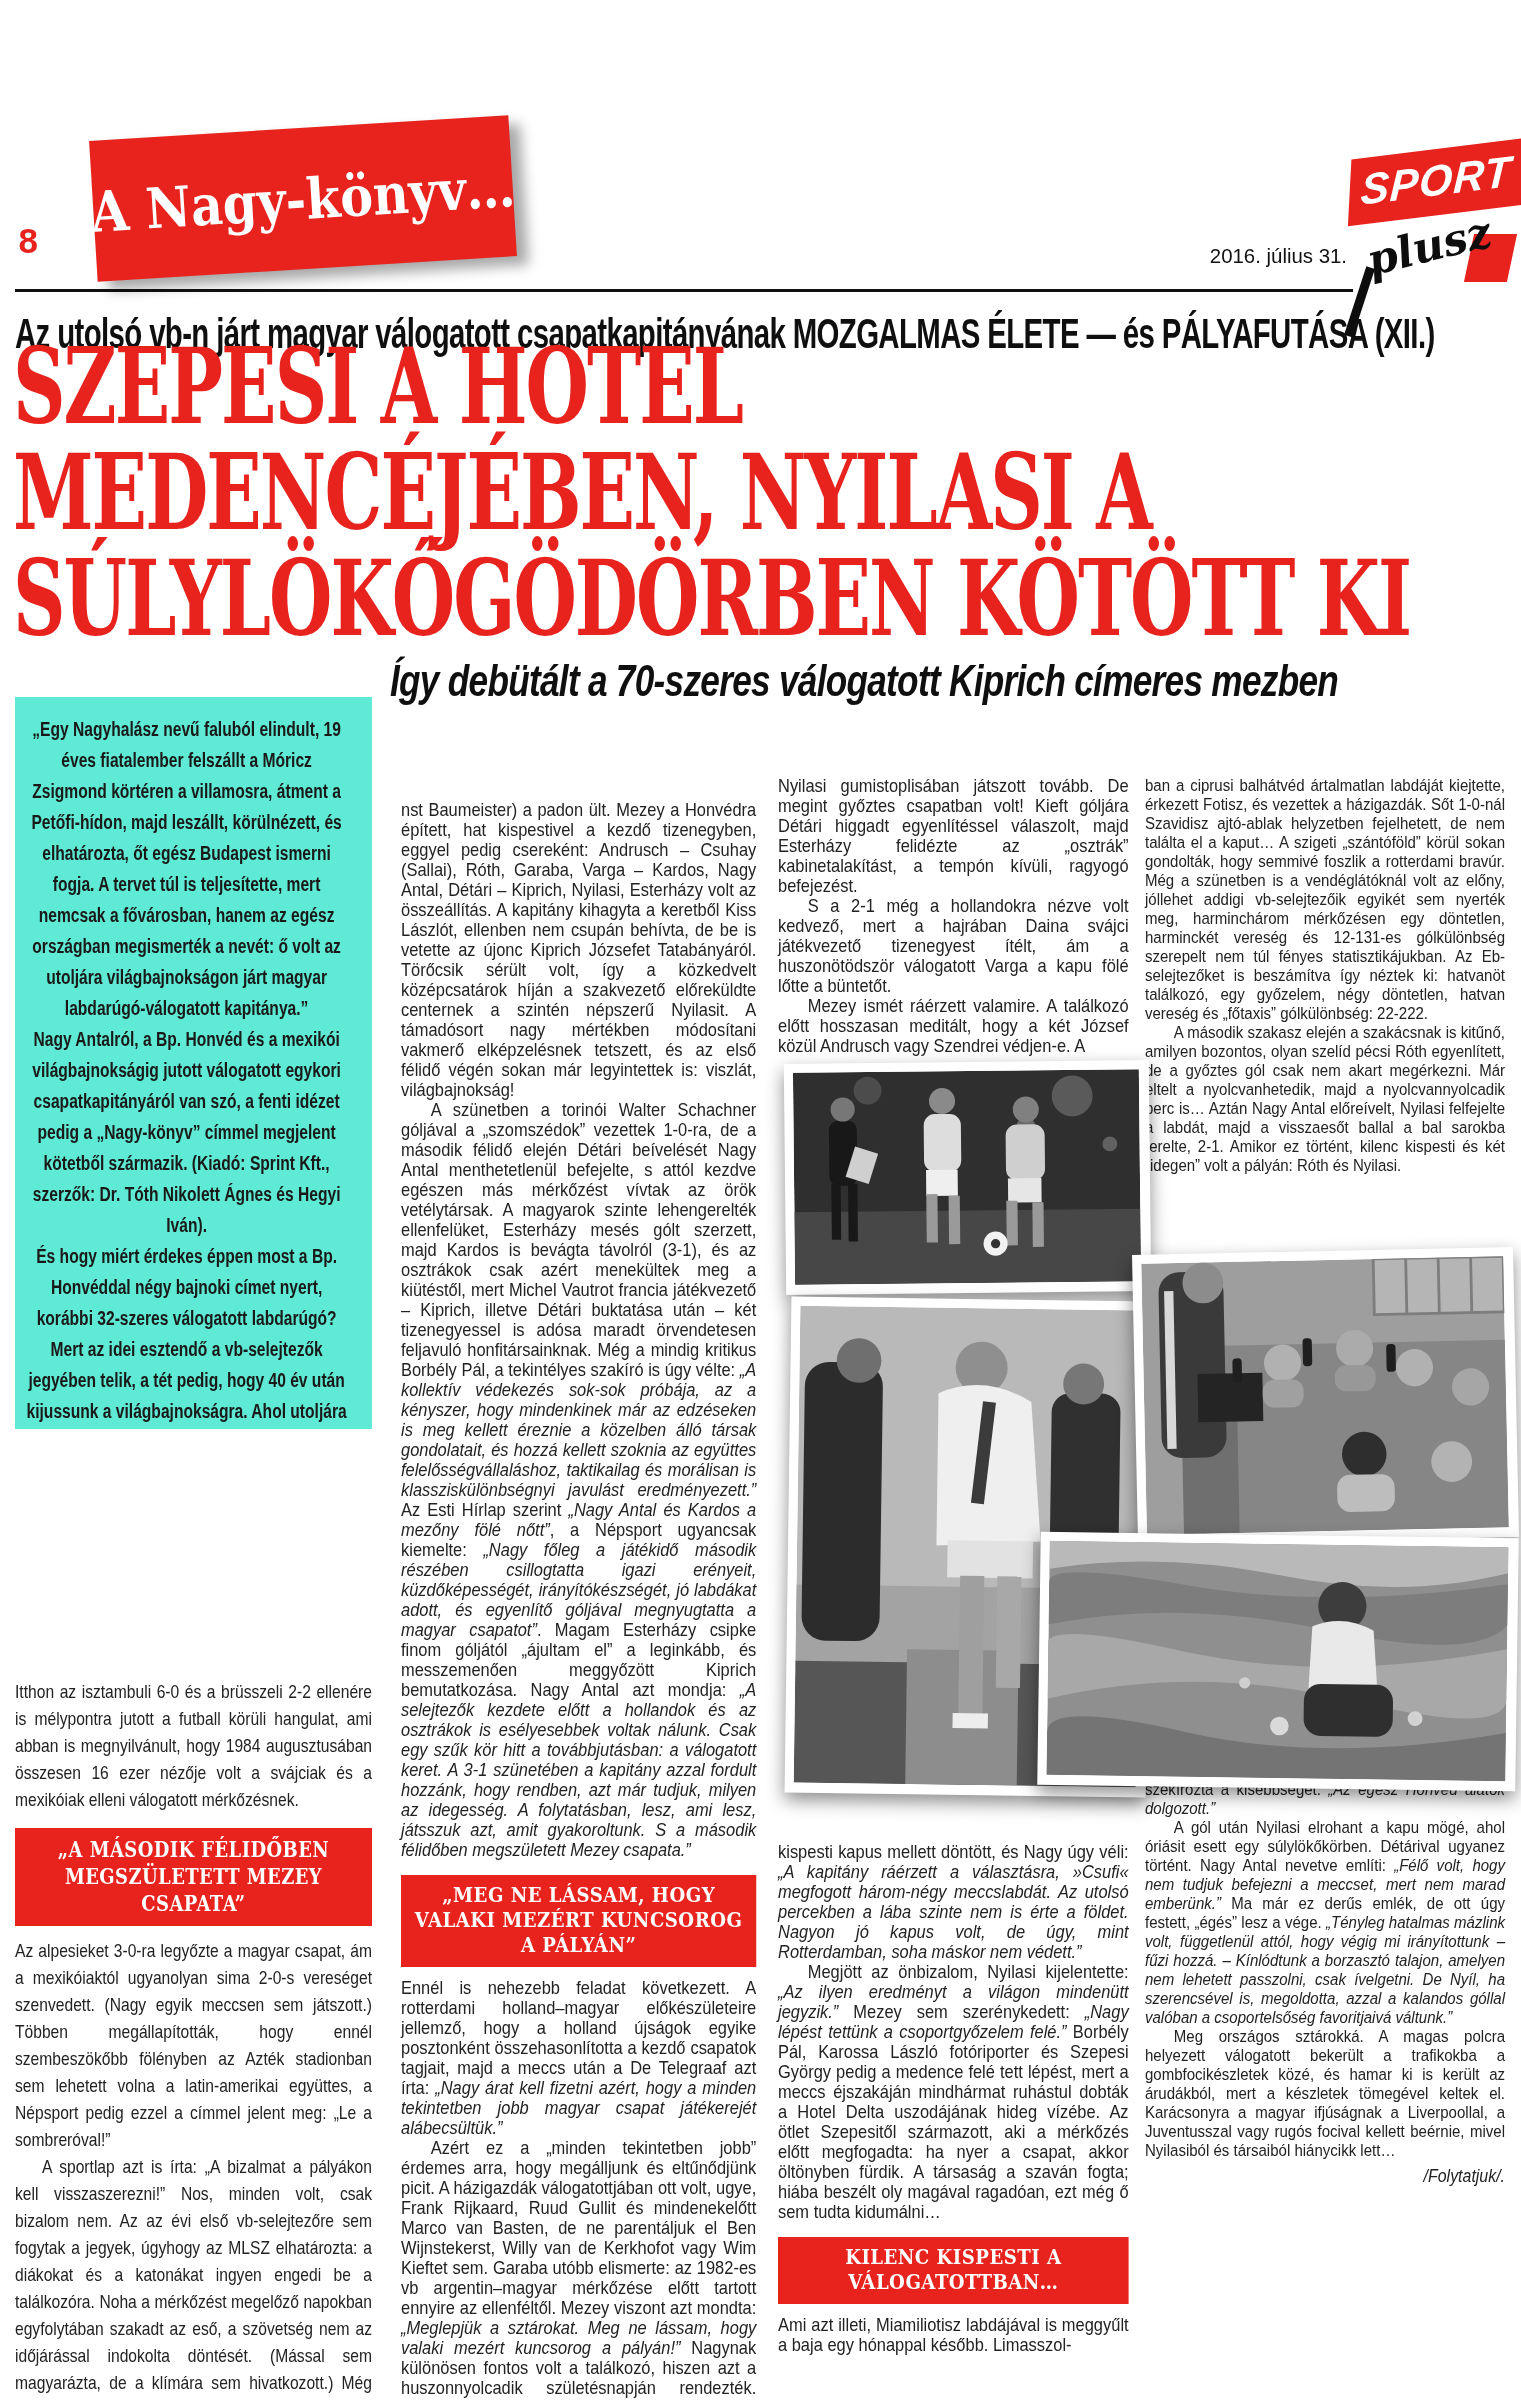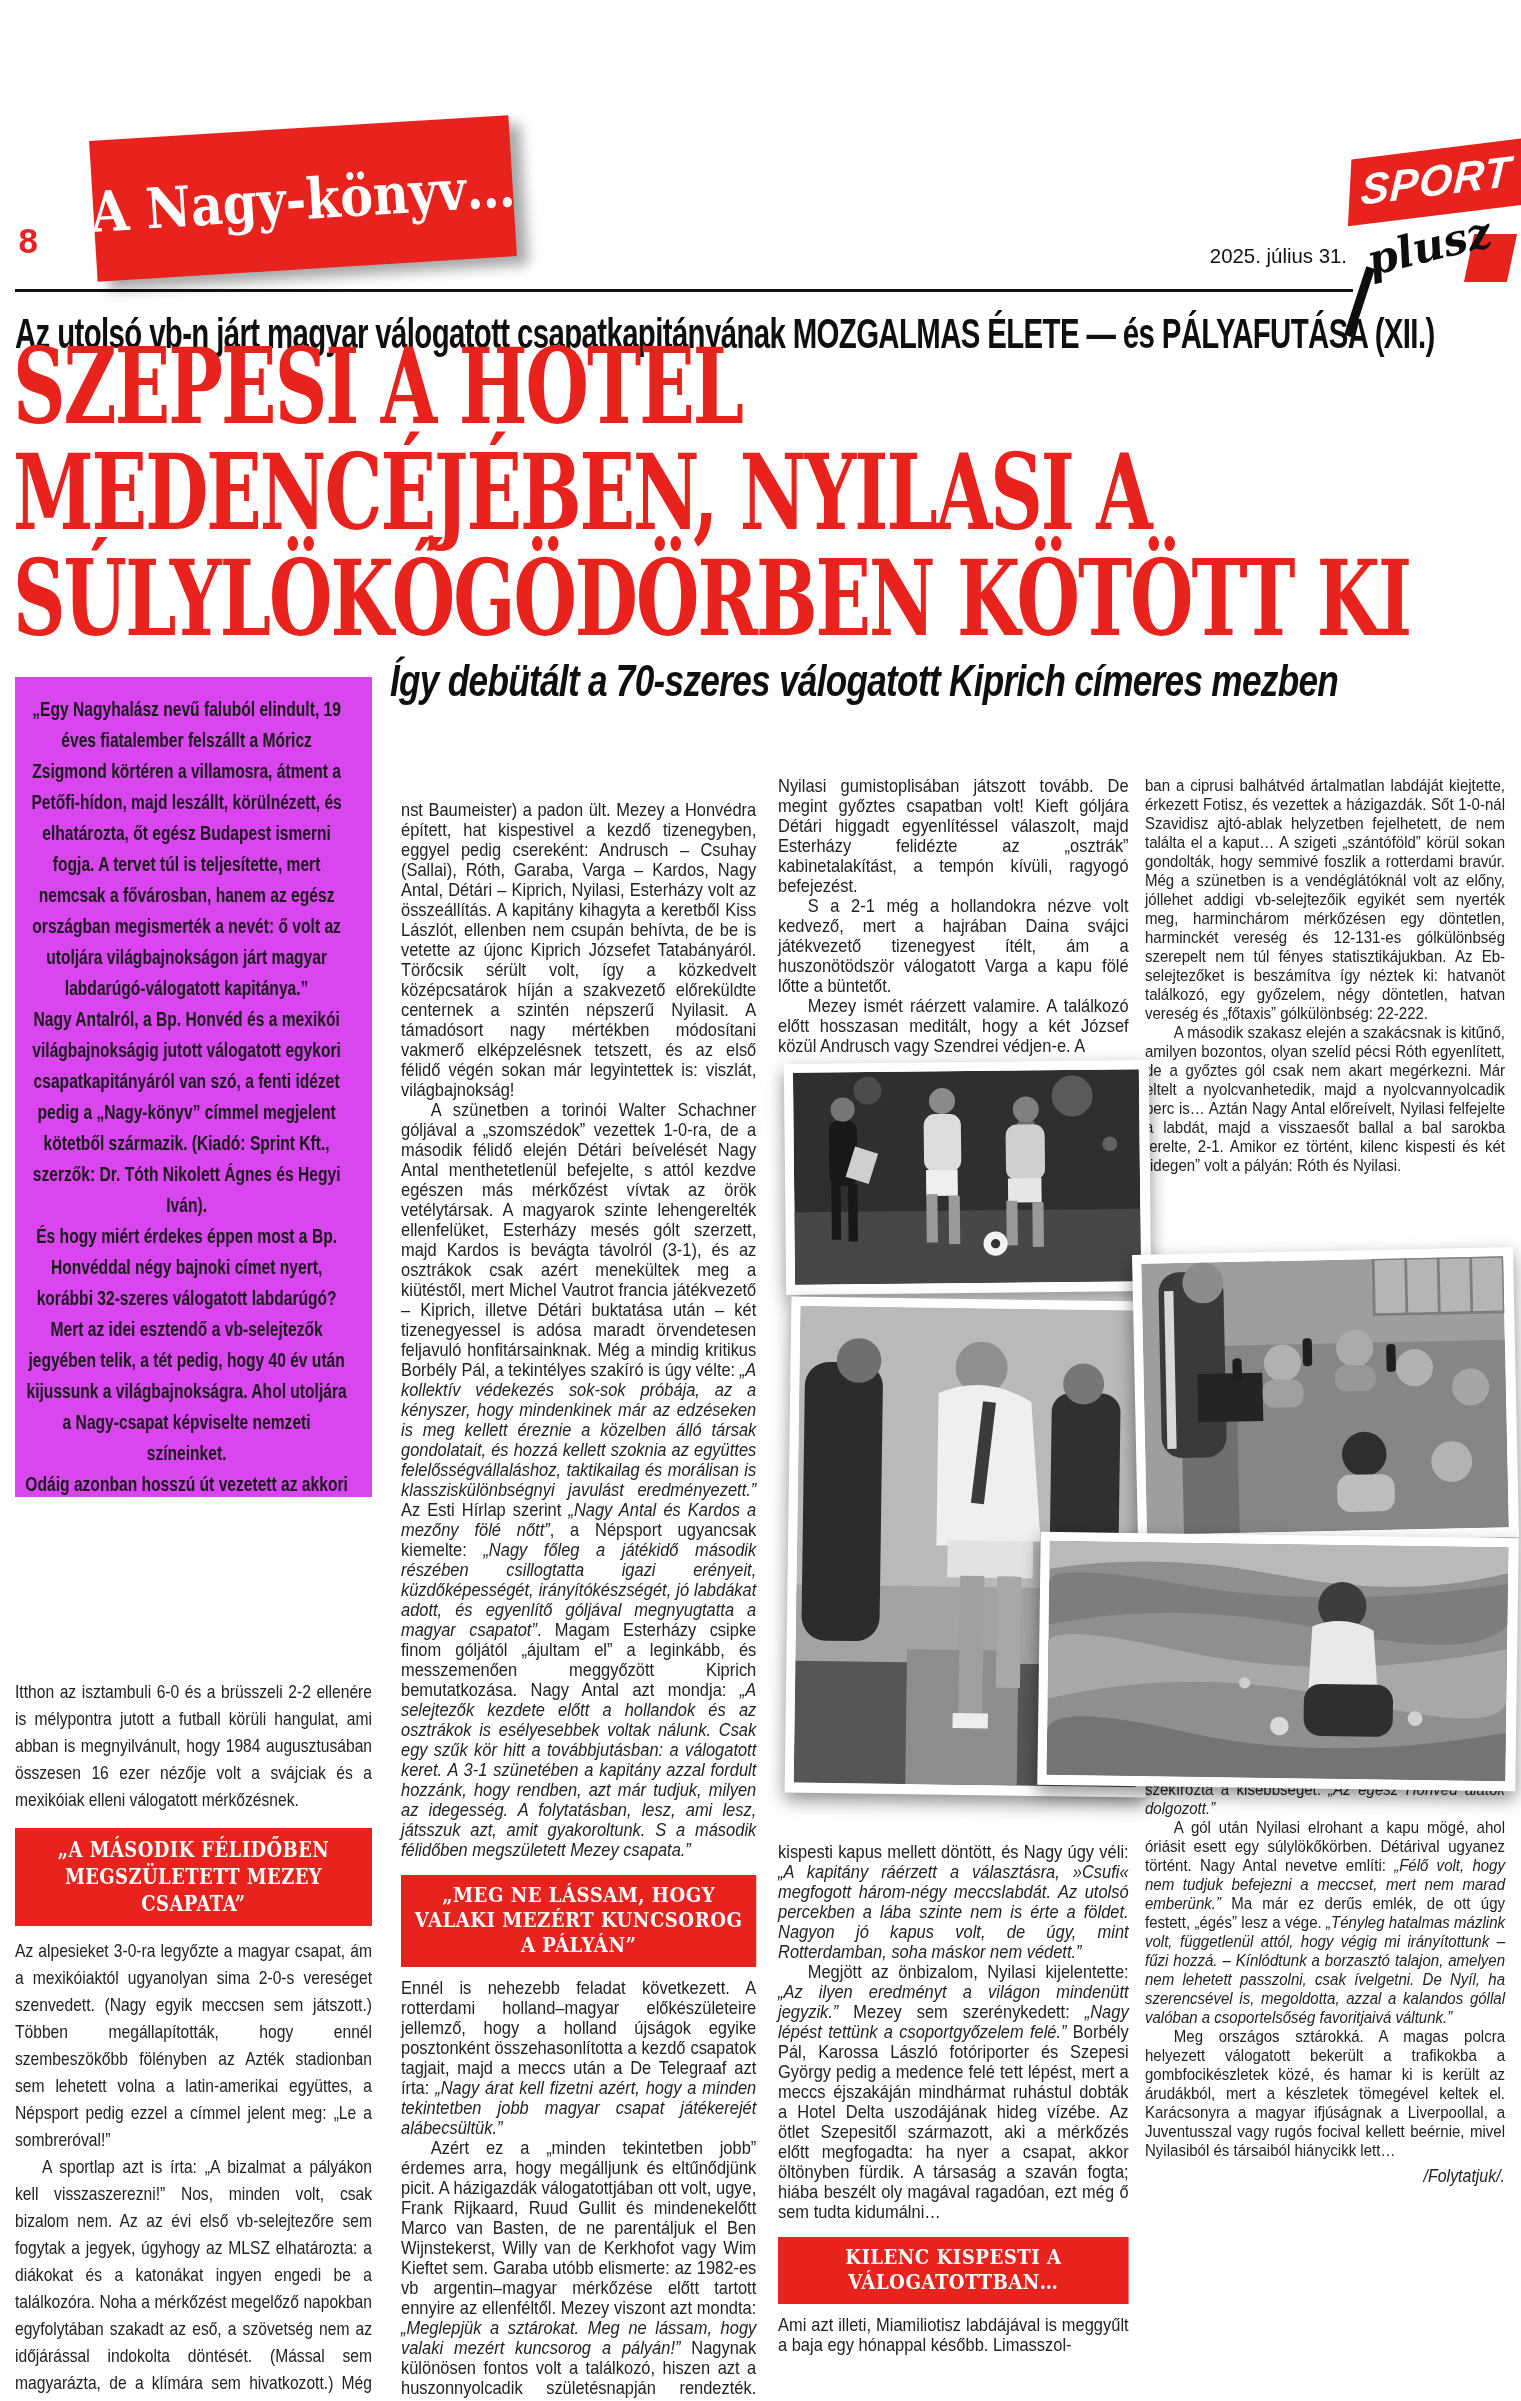--- a/index.html
+++ b/index.html
@@ -24,21 +24,21 @@
   .kicker span{display:inline-block;transform:scaleX(.88);white-space:nowrap;
       font-family:"DejaVu Serif",serif;font-weight:bold;font-size:56px;color:#fff;}
   .subtitle{position:absolute;left:15px;top:310px;white-space:nowrap;transform:scaleX(.70);transform-origin:left top;
       font-weight:bold;font-size:42px;color:#0f0f0f;letter-spacing:-0.9px;}
   .headline{position:absolute;left:13px;top:334px;transform:scaleX(.70);transform-origin:left top;
       font-family:"DejaVu Serif",serif;font-weight:bold;font-size:104px;line-height:106px;
       color:#e8231d;white-space:nowrap;letter-spacing:-2.8px;}
   .standfirst{position:absolute;left:390px;top:656px;white-space:nowrap;transform:scaleX(.80);transform-origin:left top;
       font-weight:bold;font-style:italic;font-size:44px;color:#0f0f0f;letter-spacing:-0.9px;}
   
-  .graybox{position:absolute;left:15px;top:677px;width:357px;height:820px;background:#d946ef;overflow:hidden;}
+  .graybox{position:absolute;left:15px;top:697px;width:357px;height:732px;background:#5eead4;overflow:hidden;}
   .graybox .inner{width:414px;transform:scaleX(.78);transform-origin:left top;padding:16.7px 13px;}
   .graybox p{margin:0;font-weight:bold;font-size:20px;line-height:31px;text-align:center;color:#191919;}
   
   .bodycol{position:absolute;top:776px;}
   .bodycol .inner{transform-origin:left top;}
   .c1{left:15px;width:357px;top:1678px;}
   .c1 .inner{width:425px;transform:scaleX(.84);}
   .c1 .para{font-size:18.6px;line-height:27px;}
   .c2{left:401px;width:355px;margin-top:24px;}
   .c2 .inner{width:382px;transform:scaleX(.93);}
@@ -61,21 +61,21 @@
   .ph-b{left:788px;top:1299px;transform:rotate(.8deg);z-index:2;}
   .ph-c{left:1135px;top:1251px;transform:rotate(-1.2deg);z-index:2;}
   .ph-d{left:1039px;top:1535px;transform:rotate(.8deg);z-index:3;}
 </style>
 </head>
 <body>
 
 <div class="page">
 
   <div class="pagenum">8</div>
-  <div class="dateline">2025. július 31.</div>
+  <div class="dateline">2016. július 31.</div>
   <div class="hrule"></div>
   <div class="logo">
     <span class="logo-sport">SPORT</span>
     <span class="logo-sq"></span>
     <span class="logo-tick"></span>
     <span class="logo-plusz">plusz</span>
   </div>
 
   <div class="kicker">
     <span>A Nagy-könyv…</span>

